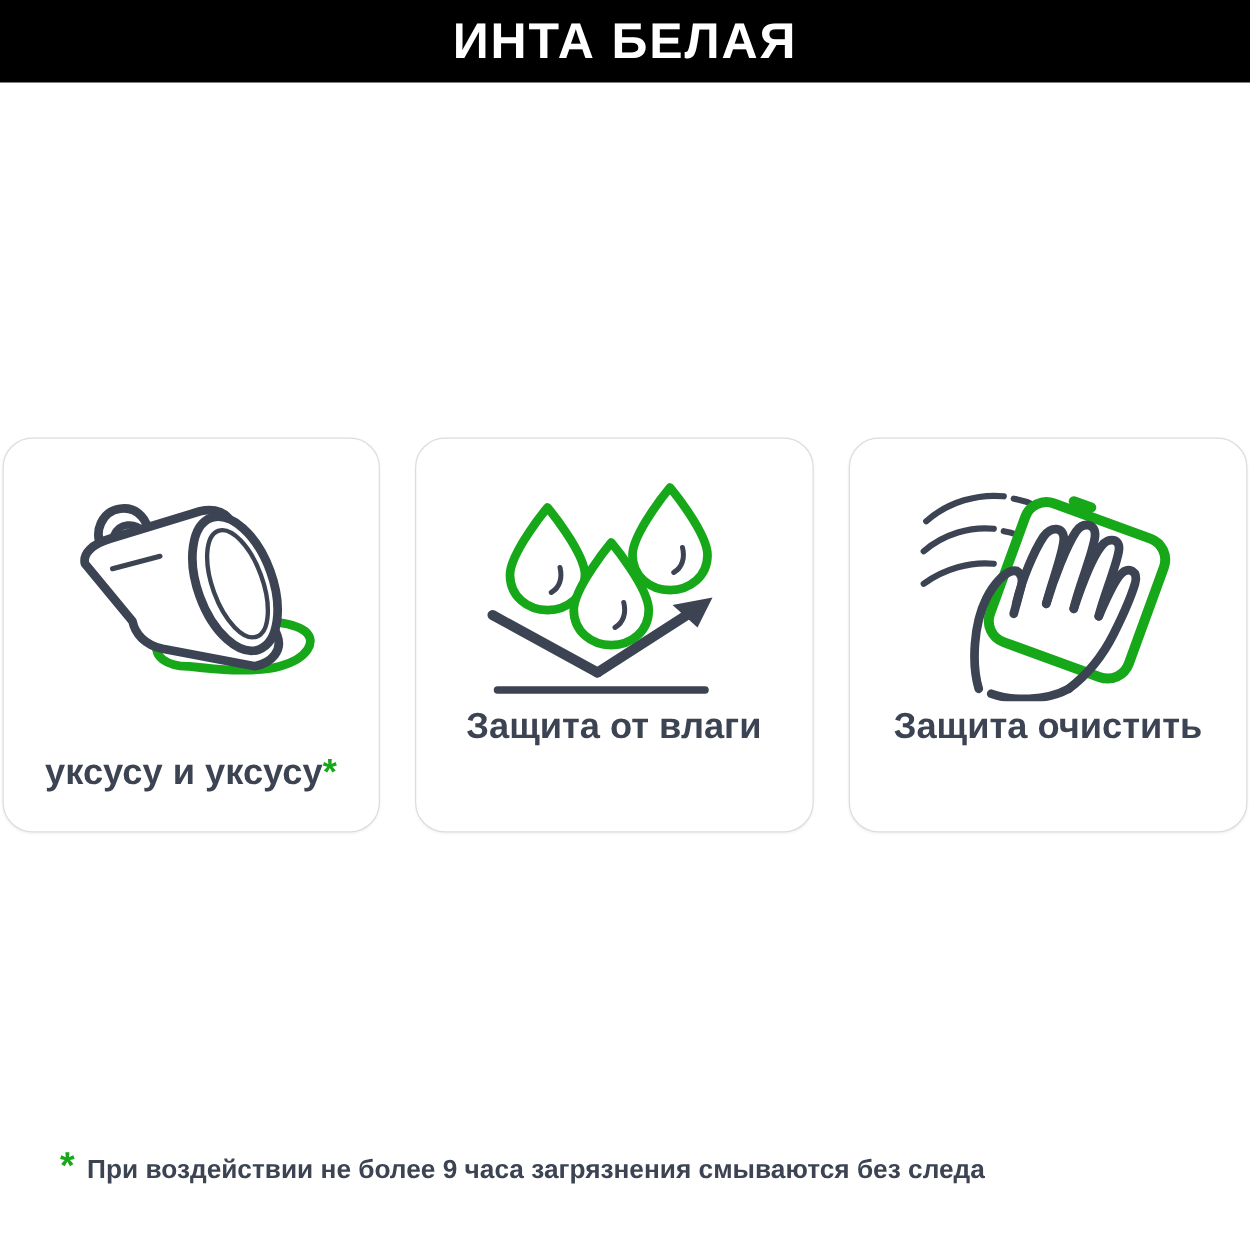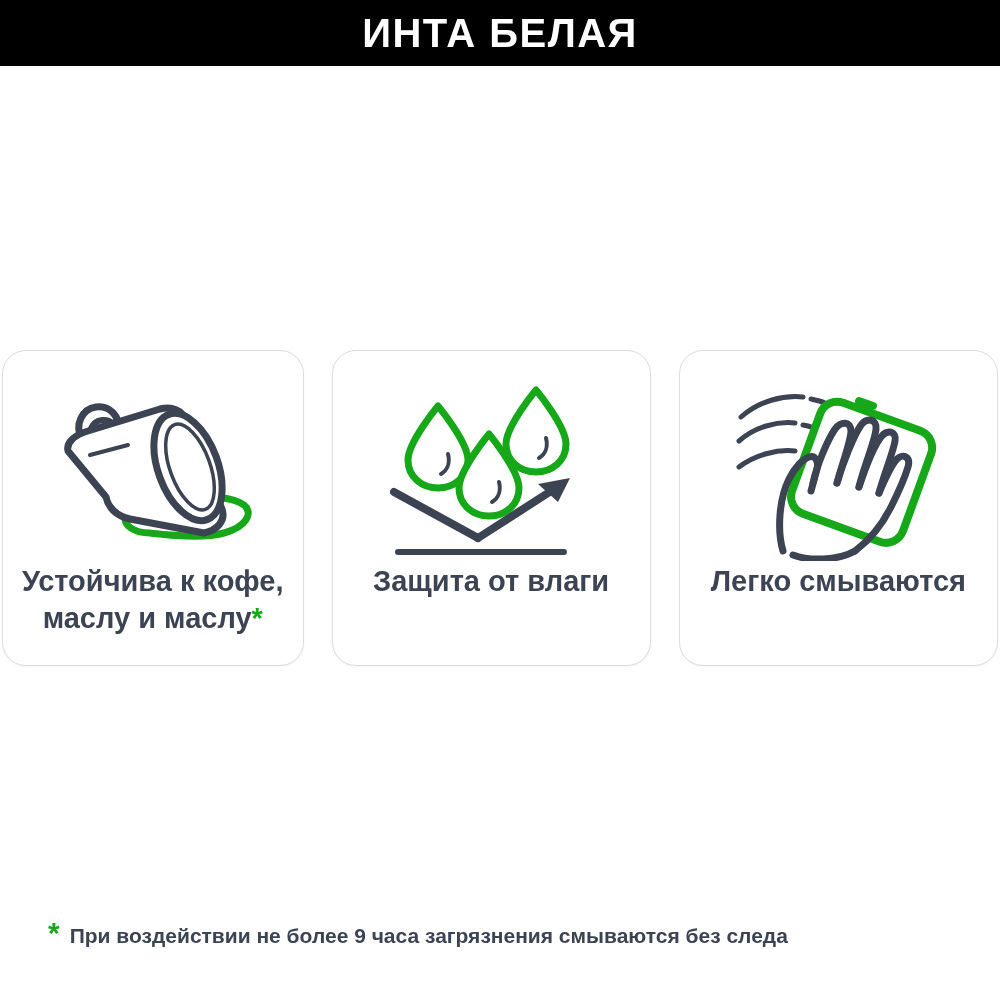--- a/index.html
+++ b/index.html
@@ -137,22 +137,22 @@
                  C 188 137, 180 147, 166 150 L 92 136
                  C 78 133, 70 124, 68 114 Z" stroke="#3c4352" stroke-width="7" stroke-linejoin="round" stroke-linecap="round" fill="#ffffff"></path>
 
         <ellipse cx="150" cy="84" rx="30" ry="56" transform="rotate(-20 150 84)" stroke="#3c4352" stroke-width="7" fill="#ffffff"></ellipse>
         <ellipse cx="152" cy="84" rx="20" ry="45" transform="rotate(-20 152 84)" stroke="#3c4352" stroke-width="3.5" fill="none"></ellipse>
 
         <path d="M52 72 L 90 62" stroke="#3c4352" stroke-width="4" stroke-linecap="round"></path>
       </svg>
     </div>
     <div class="card-label">
-      <span>Устойчива к кофе,</span><br>
-      <span>маслу и маслу</span><span class="star">*</span>
+      <br>
+      <span>уксусу и уксусу</span><span class="star">*</span>
     </div>
   </div>
 
   <div class="feature-card narrow">
     <div class="card-icon">
       <svg width="210" height="180" viewBox="0 0 210 180" fill="none" xmlns="http://www.w3.org/2000/svg">
 
         <path d="M52 26 C 52 26, 22 62, 22 80 C 22 97, 36 108, 52 108 C 68 108, 82 97, 82 80 C 82 62, 52 26, 52 26 Z" stroke="#16a818" stroke-width="7" stroke-linejoin="round" fill="#ffffff"></path>
         <path d="M62 74 C 64 82, 62 90, 55 94" stroke="#3c4352" stroke-width="4" stroke-linecap="round" fill="none"></path>
 
@@ -197,21 +197,21 @@
         <path d="M82 104 C 86 86, 96 62, 104 50 C 110 42, 120 42, 120 52 C 120 62, 110 88, 106 104" stroke="#3c4352" stroke-width="7" stroke-linecap="round" stroke-linejoin="round" fill="none"></path>
         <path d="M106 104 C 112 84, 122 58, 130 46 C 136 38, 146 40, 145 50 C 144 62, 132 90, 128 108" stroke="#3c4352" stroke-width="7" stroke-linecap="round" stroke-linejoin="round" fill="none"></path>
         <path d="M128 108 C 134 90, 142 68, 150 58 C 156 50, 166 52, 164 62 C 162 74, 152 98, 148 114" stroke="#3c4352" stroke-width="7" stroke-linecap="round" stroke-linejoin="round" fill="none"></path>
         <path d="M148 114 C 154 100, 160 86, 166 80 C 172 74, 180 78, 177 88
                  C 174 98, 166 116, 160 128 C 152 144, 140 160, 124 172" stroke="#3c4352" stroke-width="7" stroke-linecap="round" stroke-linejoin="round" fill="none"></path>
 
         <path d="M124 172 C 106 182, 78 182, 62 176" stroke="#3c4352" stroke-width="7" stroke-linecap="round" fill="none"></path>
       </svg>
     </div>
     <div class="card-label">
-      <span>Легко смываются</span>
+      <span>Защита очистить</span>
     </div>
   </div>
 
 </div>
 
 <div class="footnote">
   <span class="footnote-star">*</span>
   <span class="footnote-text">При воздействии не более 9 часа загрязнения смываются без следа</span>
 </div>
 

